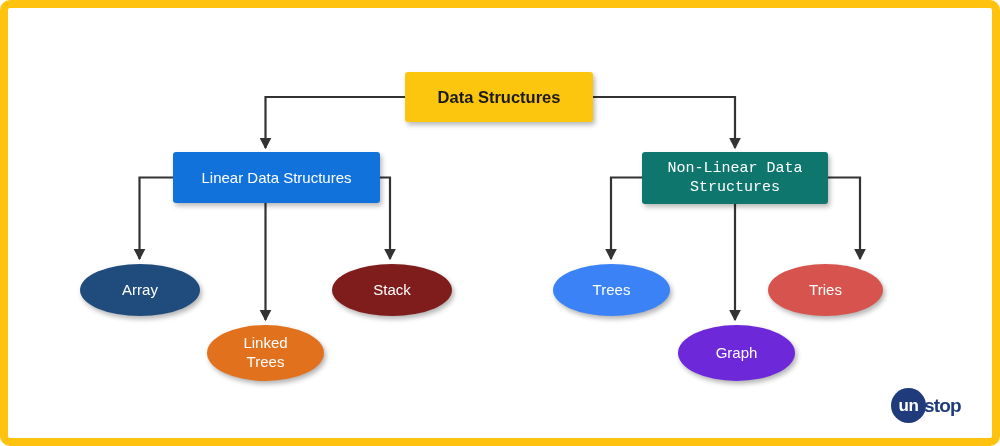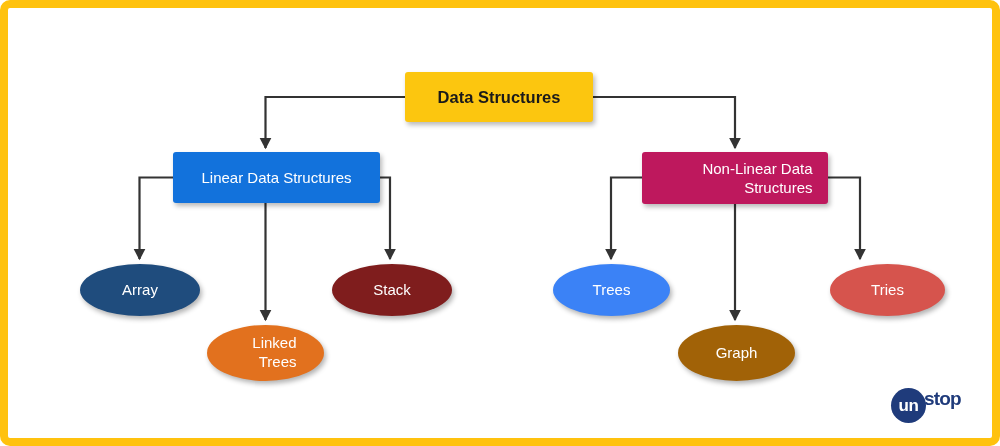--- a/index.html
+++ b/index.html
@@ -2,36 +2,36 @@
 <html><head>
 <meta charset="utf-8">
 <style>
   * { margin:0; padding:0; box-sizing:border-box; }
   html,body { width:1000px; height:446px; background:#ffffff; font-family:"Liberation Sans", sans-serif; }
   .canvas { position:relative; width:1000px; height:446px; background:#ffffff; overflow:hidden; }
   .frame { position:absolute; inset:0; border:8px solid #FFC20E; border-radius:10px; pointer-events:none; z-index:30; }
   .connectors { position:absolute; left:0; top:0; z-index:1; }
   .conn { fill:none; stroke:#333333; stroke-width:2.2; }
   .arrowhead { fill:#333333; stroke:none; }
-  .node { position:absolute; display:flex; align-items:center; justify-content:center; text-align:right; z-index:5; }
+  .node { position:absolute; display:flex; align-items:center; justify-content:center; text-align:center; z-index:5; }
   .box { border-radius:3px; box-shadow:2px 3px 5px rgba(0,0,0,0.28); }
   .root-box { left:405px; top:72px; width:188px; height:50px; font-size:16.5px; font-weight:600; color:#1a1a1a; }
   .branch { color:#ffffff; font-size:15px; font-weight:500; line-height:1.3; }
   .branch span { display:inline-block; max-width:155px; }
   #linear-box    { left:173px; top:152px; width:207px; height:51px; }
   #nonlinear-box { left:642px; top:152px; width:186px; height:52px; }
   .leaf { border-radius:50%; color:#ffffff; font-size:15px; font-weight:500; line-height:1.25; box-shadow:2px 3px 5px rgba(0,0,0,0.3); }
   #leaf-array       { left:80px;  top:264px; width:120px; height:52px; }
   #leaf-linked-list { left:207px; top:325px; width:117px; height:56px; }
   #leaf-linked-list span { display:inline-block; max-width:62px; }
   #leaf-stack       { left:332px; top:264px; width:120px; height:52px; }
   #leaf-trees       { left:553px; top:264px; width:117px; height:52px; }
   #leaf-graph       { left:678px; top:325px; width:117px; height:56px; }
-  #leaf-tries       { left:830px; top:264px; width:115px; height:52px; }
-  .logo { position:absolute; left:891px; top:388px; display:flex; z-index:10; }
+  #leaf-tries       { left:768px; top:264px; width:115px; height:52px; }
+  .logo { position:absolute; left:891px; top:388px; display:flex; align-items:center; z-index:10; }
   .logo-circle { width:35px; height:35px; border-radius:50%; background:#1F3B7B; color:#ffffff;
                  display:flex; align-items:center; justify-content:center;
                  font-weight:700; font-size:17px; letter-spacing:-0.5px; }
   .logo-rest { color:#1F3B7B; font-size:19px; font-weight:700; letter-spacing:-0.8px; margin-left:-2px; }
 </style>
 </head>
 <body>
 
 <div class="canvas">
 
@@ -52,41 +52,41 @@
   </svg>
 
   <div class="node box root-box" style="background-color: rgb(252, 198, 15); color: rgb(26, 26, 26);">
     <span>Data Structures</span>
   </div>
 
   <div class="node box branch" id="linear-box" style="background-color: rgb(18, 114, 220);">
     <span>Linear Data Structures</span>
   </div>
 
-  <div class="node box branch" id="nonlinear-box" style="background-color: #be185d;">
+  <div class="node box branch" id="nonlinear-box" style="background-color: #0f766e; font-family: Liberation Mono, monospace;">
     <span>Non-Linear Data Structures</span>
   </div>
 
   <div class="node leaf" id="leaf-array" style="background-color: rgb(31, 76, 125);">
     <span>Array</span>
   </div>
 
   <div class="node leaf" id="leaf-linked-list" style="background-color: rgb(226, 113, 30);">
     <span>Linked Trees</span>
   </div>
 
   <div class="node leaf" id="leaf-stack" style="background-color: #7f1d1d;">
     <span>Stack</span>
   </div>
 
   <div class="node leaf" id="leaf-trees" style="background-color: #3b82f6;">
     <span>Trees</span>
   </div>
 
-  <div class="node leaf" id="leaf-graph" style="background-color: #a16207;">
+  <div class="node leaf" id="leaf-graph" style="background-color: #6d28d9;">
     <span>Graph</span>
   </div>
 
   <div class="node leaf" id="leaf-tries" style="background-color: rgb(214, 84, 77);">
     <span>Tries</span>
   </div>
 
   <div class="logo">
     <span class="logo-circle" style="background-color: rgb(31, 59, 123);">
       <span>un</span>

